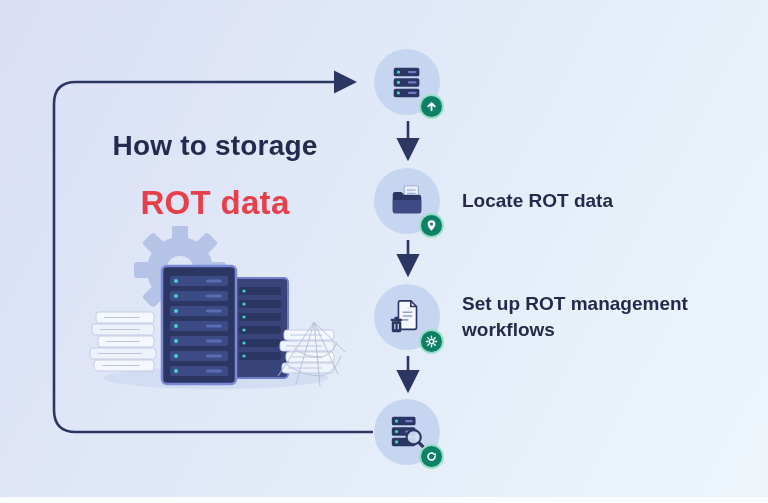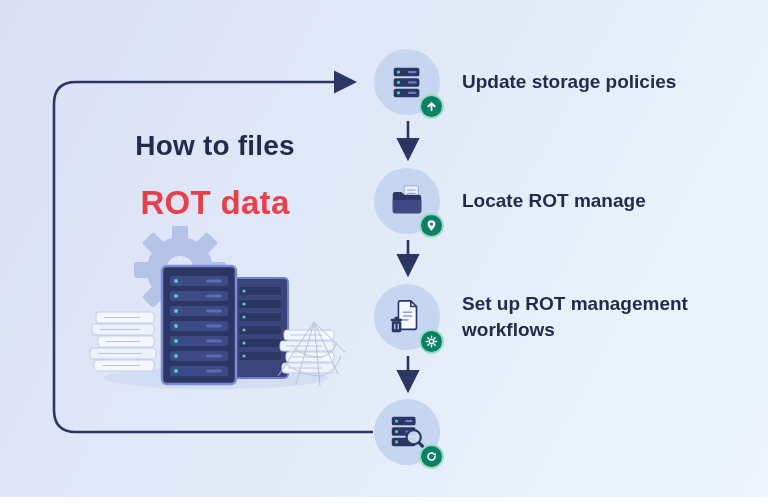--- a/index.html
+++ b/index.html
@@ -39,21 +39,21 @@
         <path d="M0 0 L9 4.5 L0 9 Z" fill="#2b3663"></path>
       </marker>
     </defs>
     <path d="M373 432 H76 Q54 432 54 410 V104 Q54 82 76 82 H352" fill="none" stroke="#2b3663" stroke-width="2.6" marker-end="url(#ah)"></path>
     <line x1="408" y1="121" x2="408" y2="156" stroke="#2b3663" stroke-width="2.6" marker-end="url(#ah)"></line>
     <line x1="408" y1="240" x2="408" y2="272" stroke="#2b3663" stroke-width="2.6" marker-end="url(#ah)"></line>
     <line x1="408" y1="356" x2="408" y2="388" stroke="#2b3663" stroke-width="2.6" marker-end="url(#ah)"></line>
   </svg>
 
   <div class="title">
-    <div class="l1">How to files</div>
+    <div class="l1">How to storage</div>
     <div class="l2">ROT data</div>
   </div>
 
   <svg class="illustration" width="268" height="168" viewBox="0 0 268 168">
     <ellipse cx="134" cy="152" rx="112" ry="11" fill="#c7d3ee" opacity="0.55"></ellipse>
     <g transform="translate(98,44)">
       <g fill="#b5c3e7">
         <rect x="-8" y="-46" width="16" height="22" rx="3"></rect>
         <rect x="-8" y="-46" width="16" height="22" rx="3" transform="rotate(45)"></rect>
         <rect x="-8" y="-46" width="16" height="22" rx="3" transform="rotate(90)"></rect>
@@ -155,39 +155,38 @@
           <rect x="21" y="19.3" width="9" height="2.4" rx="1.2"></rect>
           <rect x="21" y="30.3" width="9" height="2.4" rx="1.2"></rect>
         </g>
       </svg>
       <div class="badge">
         <svg width="13" height="13" viewBox="0 0 14 14">
             <path d="M7 11V3.5M3.5 6.8 7 3.3 10.5 6.8" stroke="#fff" stroke-width="2" fill="none" stroke-linecap="round" stroke-linejoin="round"></path>
           </svg>
       </div>
     </div>
-    <div class="step-label">Update storage policies</div>
   </div>
 
   <div class="step s2">
     <div class="icon-circle">
       <svg width="38" height="38" viewBox="0 0 40 40">
         <rect x="17" y="4" width="15" height="15" rx="1.5" fill="#e9effb" stroke="#9fb0d8" stroke-width="1.2"></rect>
         <path d="M20 8.5h9M20 12h9M20 15.5h6" stroke="#9fb0d8" stroke-width="1.3" fill="none"></path>
         <path d="M5 13a2.5 2.5 0 0 1 2.5-2.5H14l3 3h15.5A2.5 2.5 0 0 1 35 16v14a3 3 0 0 1-3 3H8a3 3 0 0 1-3-3z" fill="#2b3663"></path>
         <path d="M5 19h30v11a3 3 0 0 1-3 3H8a3 3 0 0 1-3-3z" fill="#3d4a85"></path>
       </svg>
       <div class="badge">
         <svg width="13" height="13" viewBox="0 0 14 14">
           <path d="M7 1.3a4.2 4.2 0 0 1 4.2 4.2c0 3.1-4.2 7.2-4.2 7.2S2.8 8.6 2.8 5.5A4.2 4.2 0 0 1 7 1.3z" fill="#fff"></path>
           <circle cx="7" cy="5.5" r="1.7" fill="#0d8066"></circle>
         </svg>
       </div>
     </div>
-    <div class="step-label">Locate ROT manage</div>
+    <div class="step-label">Locate ROT data</div>
   </div>
 
   <div class="step s3">
     <div class="icon-circle">
       <svg width="38" height="38" viewBox="0 0 40 40">
         <path d="M13 3h11l6 6v22a2 2 0 0 1-2 2H13a2 2 0 0 1-2-2V5a2 2 0 0 1 2-2z" fill="#f5f8fd" stroke="#2b3663" stroke-width="1.7"></path>
         <path d="M24 3v6h6" fill="none" stroke="#2b3663" stroke-width="1.7"></path>
         <path d="M15.5 15h10M15.5 19h10M15.5 23h6" stroke="#8fa1cf" stroke-width="1.7" fill="none"></path>
         <g fill="#2b3663">
           <rect x="4" y="24.5" width="10" height="11.5" rx="1.5"></rect>

